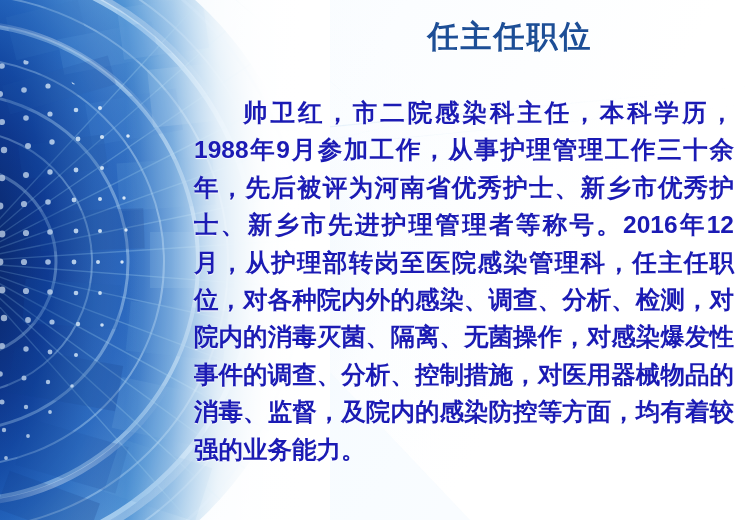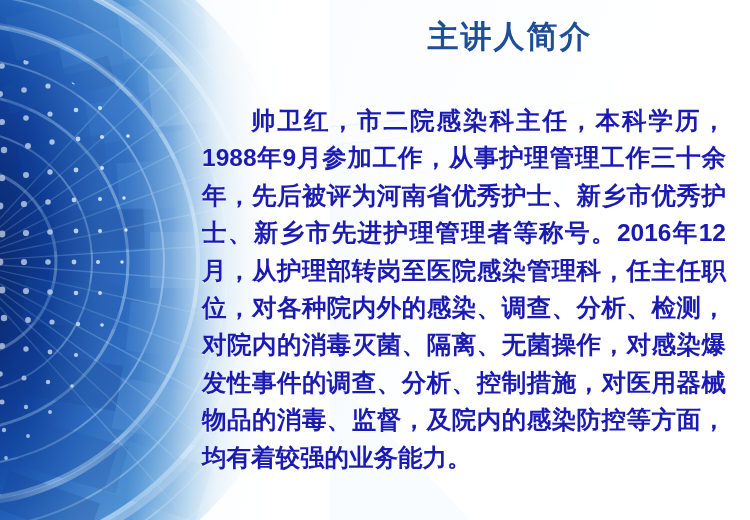--- a/index.html
+++ b/index.html
@@ -86,21 +86,21 @@
     font-size: 24.5px;
     font-weight: bold;
     line-height: 37.4px;
     color: #1b1bb4;
     letter-spacing: 0px;
     text-align: justify;
     text-justify: inter-ideograph;
     text-shadow: 0 1px 1px rgba(255,255,255,0.85);
   }
   .body-text p {
-    margin: 16px;
+    margin: 8px;
     text-indent: 2em;
   }
 </style>
 </head>
 <body>
 
 <div class="slide">
 
   <div class="bg-wash"></div>
 
@@ -321,19 +321,19 @@
 
       <g clip-path="url(#discClipInner)" opacity="0.35">
         <rect x="0" y="0" width="160" height="520" fill="url(#ringGradB)"></rect>
       </g>
 
       <rect x="0" y="0" width="330" height="520" fill="none"></rect>
     </svg>
     <div class="fade-right"></div>
   </div>
 
-  <div class="title">主讲人简介</div>
+  <div class="title">任主任职位</div>
 
   <div class="body-text">
     <p>帅卫红，市二院感染科主任，本科学历，1988年9月参加工作，从事护理管理工作三十余年，先后被评为河南省优秀护士、新乡市优秀护士、新乡市先进护理管理者等称号。2016年12月，从护理部转岗至医院感染管理科，任主任职位，对各种院内外的感染、调查、分析、检测，对院内的消毒灭菌、隔离、无菌操作，对感染爆发性事件的调查、分析、控制措施，对医用器械物品的消毒、监督，及院内的感染防控等方面，均有着较强的业务能力。</p>
   </div>
 
 </div>
 
 </body></html>

